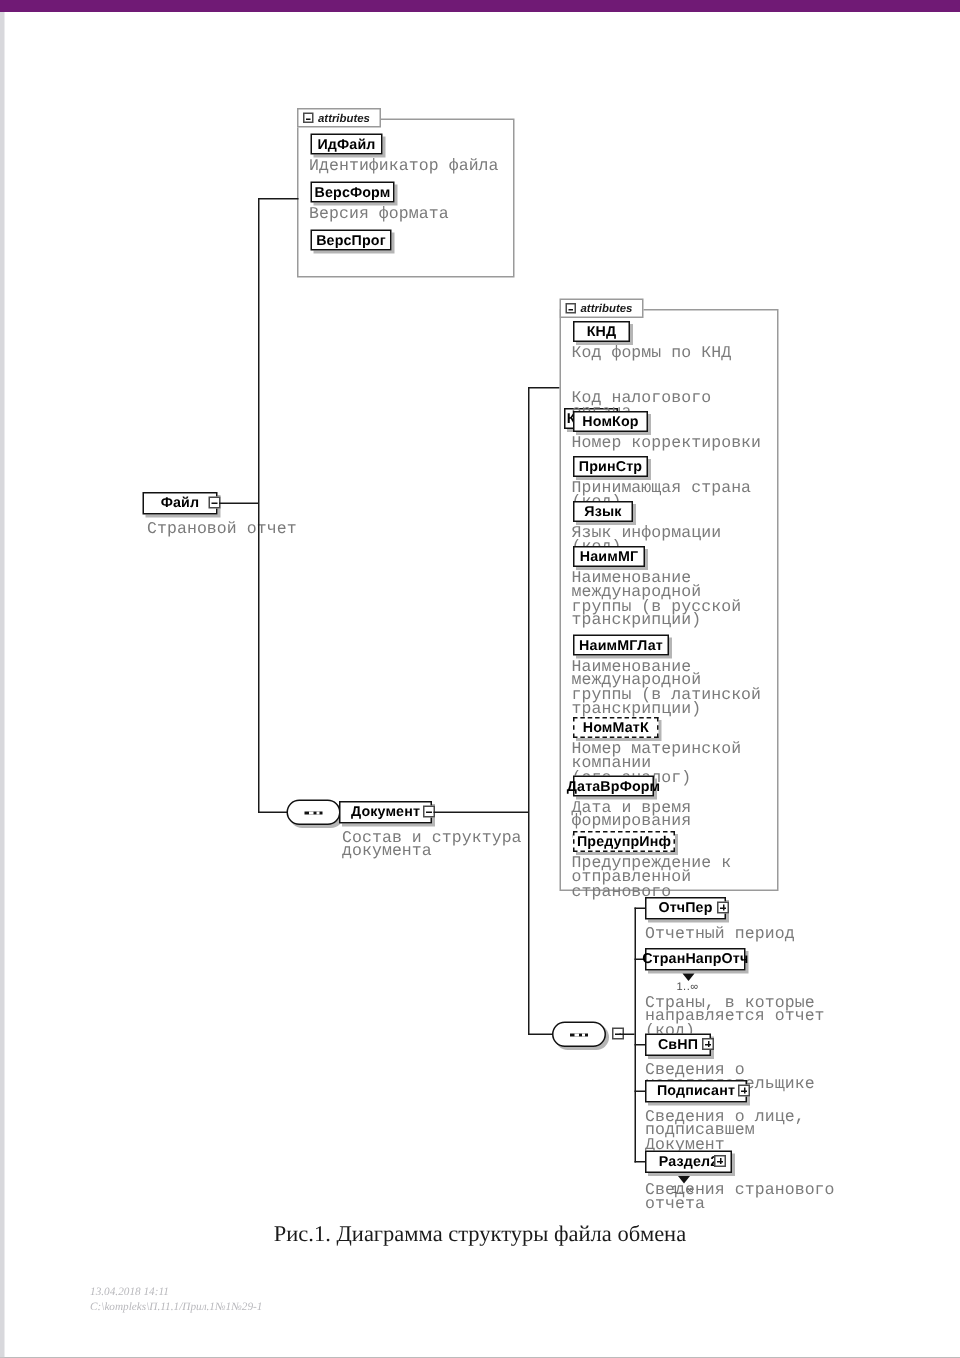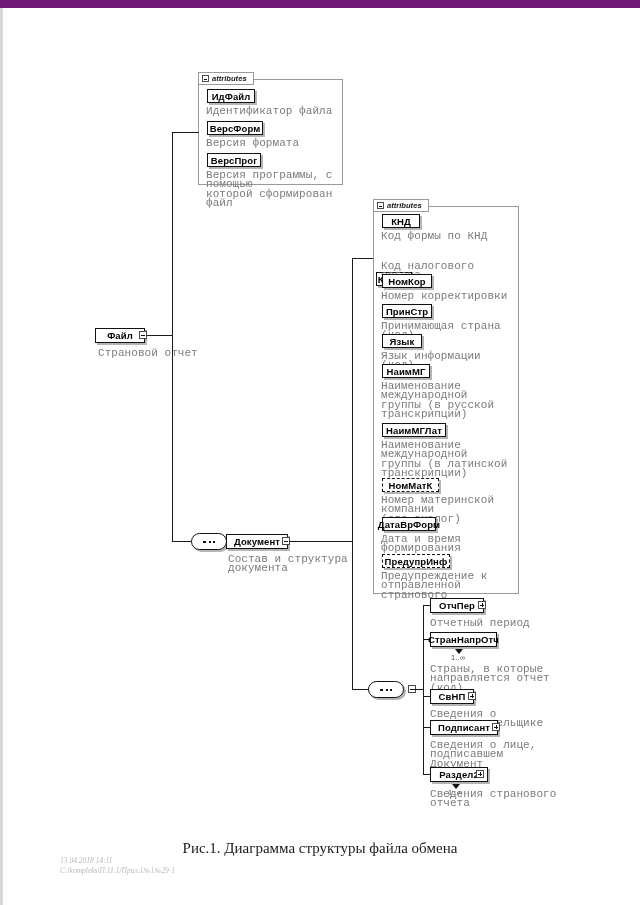--- a/index.html
+++ b/index.html
@@ -82,22 +82,20 @@
   <div class="desc" style="left:206px;top:99px;width:135px;">Идентификатор файла</div>
 
   <div class="box" style="left:207px;top:113px;width:56px;height:14px;">
     <span>ВерсФорм</span>
   </div>
   <div class="desc" style="left:206px;top:131px;width:135px;">Версия формата</div>
 
   <div class="box" style="left:207px;top:145px;width:54px;height:14px;">
     <span>ВерсПрог</span>
   </div>
-  <div class="desc" style="left:206px;top:163px;width:138px;">Версия программы, с помощью
-которой сформирован файл</div>
 
   <div class="box" style="left:95px;top:320px;width:50px;height:15px;">
     <span>Файл</span>
   </div>
   <span class="tgl inbox" style="position:absolute;left:136px;top:323px;"></span>
   <div class="desc" style="left:98px;top:341px;width:120px;">Страновой отчет</div>
 
   <div class="ln h" style="left:146px;top:327px;width:26px;"></div>
 
   <div class="ln v" style="left:172px;top:124px;height:410px;"></div>
@@ -228,18 +226,18 @@
 
   <div class="ln h" style="left:423px;top:766px;width:8px;"></div>
   <div class="box stack" style="left:430px;top:759px;width:58px;height:15px;">
     <span>Раздел2</span>
     </div>
   <span class="tgl inbox plus" style="position:absolute;left:473px;top:762px;"></span>
   <div class="arrowdn" style="left:452px;top:776px;"></div>
   <div class="mult" style="left:448px;top:780px;">1..∞</div>
   <div class="desc" style="left:430px;top:782px;width:170px;">Сведения странового отчета</div>
 
-  <div class="caption" style="top:832px;">Рис.1. Диаграмма структуры файла обмена</div>
+  <div class="caption" style="top:807px;">Рис.1. Диаграмма структуры файла обмена</div>
 
   <div class="footer" style="left:60px;top:848px;">13.04.2018 14:11</div>
   <div class="footer" style="left:60px;top:858px;">C:\kompleks\П.11.1/Прил.1№1№29-1</div>
 
 </div>
 
 </body></html>

